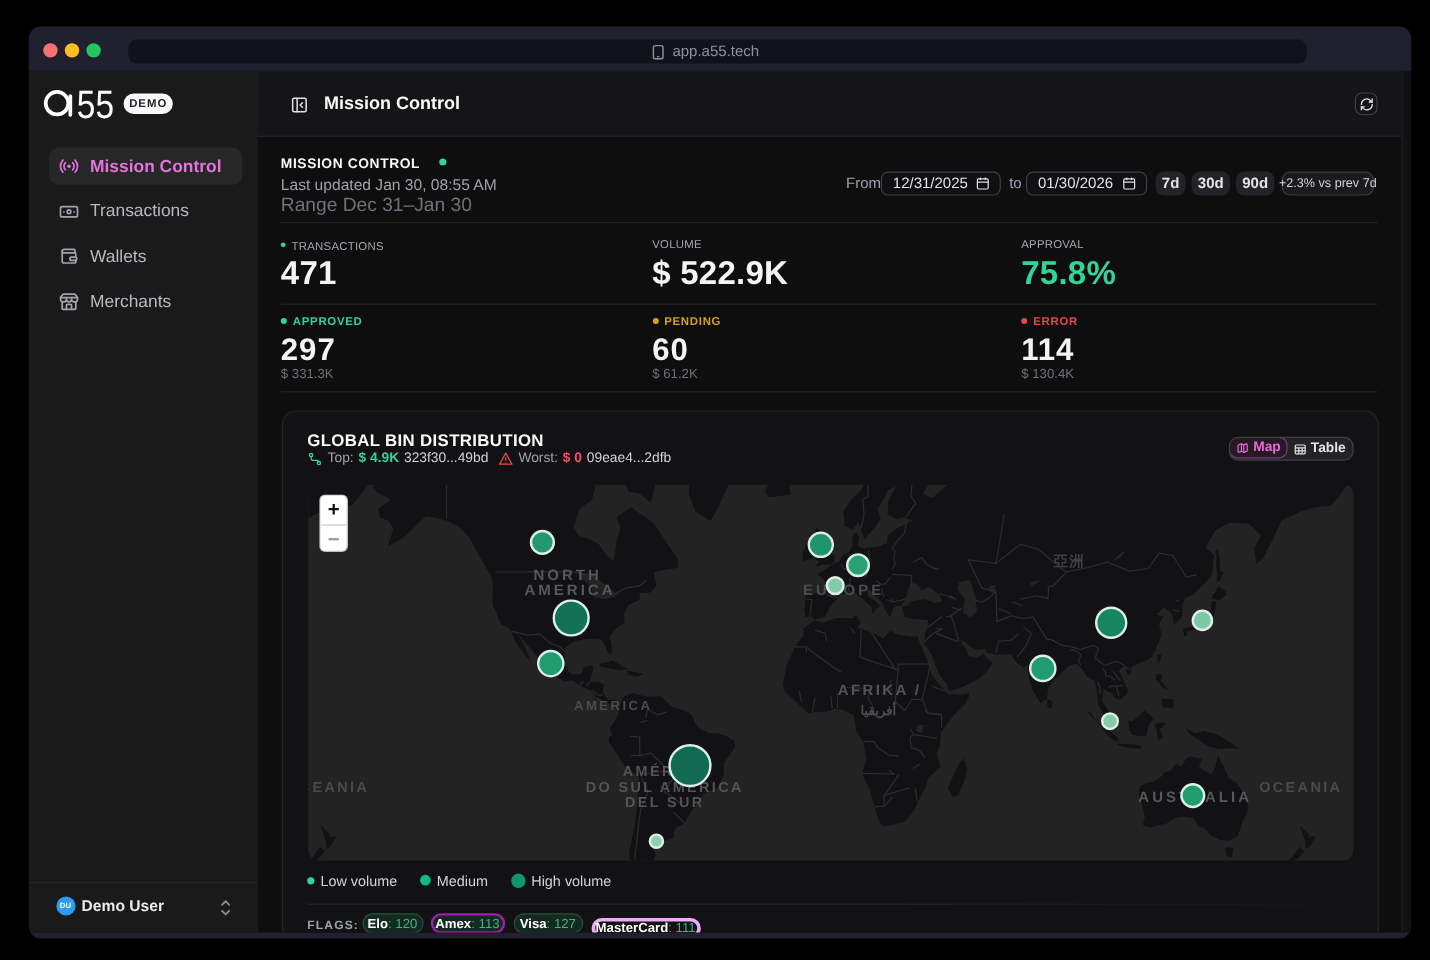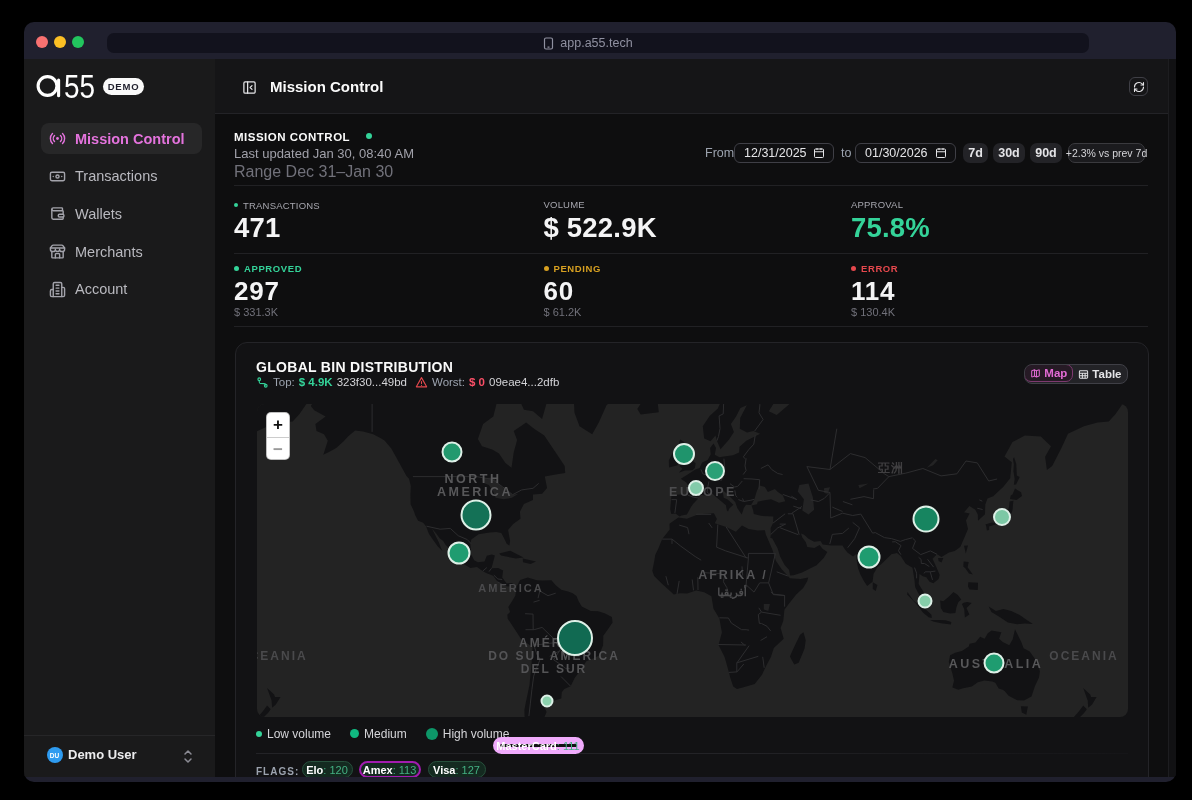--- a/index.html
+++ b/index.html
@@ -85,28 +85,20 @@
         </svg>
         Wallets</div>
       <div class="navitem" style="top:177px;">
         <svg width="17" height="17" viewBox="0 0 24 24" fill="none" stroke="#a3a3ab" stroke-width="2" stroke-linecap="round" stroke-linejoin="round">
           <path d="M2 7l2.4-3.2A2 2 0 0 1 6 3h12a2 2 0 0 1 1.6.8L22 7"></path>
           <path d="M2 7h20v2a3 3 0 0 1-3 3h-1a3 3 0 0 1-3-3 3 3 0 0 1-6 0 3 3 0 0 1-3 3H5a3 3 0 0 1-3-3Z" fill="none"></path>
           <path d="M4 12v8a1 1 0 0 0 1 1h14a1 1 0 0 0 1-1v-8"></path>
             <path d="M9 21v-5a1 1 0 0 1 1-1h4a1 1 0 0 1 1 1v5"></path>
         </svg>
         Merchants</div>
-      <div class="navitem" style="top:214.5px;">
-        <svg width="17" height="17" viewBox="0 0 24 24" fill="none" stroke="#a3a3ab" stroke-width="2" stroke-linecap="round" stroke-linejoin="round">
-          <path d="M6 22V4a2 2 0 0 1 2-2h8a2 2 0 0 1 2 2v18Z"></path>
-          <path d="M6 12H4a2 2 0 0 0-2 2v6a2 2 0 0 0 2 2h2"></path>
-          <path d="M18 9h2a2 2 0 0 1 2 2v9a2 2 0 0 1-2 2h-2"></path>
-          <path d="M10 6h4M10 10h4M10 14h4M10 18h4"></path>
-        </svg>
-        Account</div>
 
       <div class="abs" style="left:0; top:676px; width:191px; height:1px; background:#262628;"></div>
       <div class="abs" style="left:22.5px; top:688px; width:16px; height:16px; border-radius:50%; background:#2e9bf0;
         display:flex; align-items:center; justify-content:center; color:#fff; font-size:6.5px; font-weight:700;">DU</div>
       <div class="abs" style="left:44px; top:688px; color:#ececee; font-size:13px; font-weight:700; line-height:16px;">Demo User</div>
       <div class="abs" style="left:159px; top:690px;">
         <svg width="10" height="15" viewBox="0 0 10 15" fill="none" stroke="#8b8b94" stroke-width="1.5" stroke-linecap="round" stroke-linejoin="round">
           <path d="M2 5 5 2l3 3"></path>
             <path d="M2 10l3 3 3-3"></path>
         </svg>
@@ -128,21 +120,21 @@
               <path d="M21 3v5h-5"></path>
             <path d="M21 12a9 9 0 0 1-15.5 6.2L3 16"></path>
               <path d="M3 21v-5h5"></path>
           </svg>
         </div>
       </div>
 
       <div class="abs" style="left:19px; top:72px; font-size:11.5px; font-weight:700; letter-spacing:0.5px; color:#fafafa;">MISSION CONTROL
         <span style="display:inline-block; width:6px; height:6px; border-radius:50%; background:#34d399; margin-left:12px; vertical-align:2px;"></span>
       </div>
-      <div class="abs" style="left:19px; top:87px; font-size:13px; color:#a1a1aa;">Last updated Jan 30, 08:40 AM</div>
+      <div class="abs" style="left:19px; top:87px; font-size:13px; color:#a1a1aa;">Last updated Jan 30, 08:55 AM</div>
       <div class="abs" style="left:19px; top:104px; font-size:16px; color:#71717a;">Range Dec 31–Jan 30</div>
 
       <div class="abs" style="left:490px; top:87px; font-size:12.5px; color:#9ca3af;">From</div>
       <div class="abs" style="left:519px; top:84px; width:100px; height:20px; border:1px solid #3f3f46; border-radius:6px; background:#101012;
         color:#e4e4e7; font-size:12.5px; display:flex; align-items:center; padding-left:9px;">12/31/2025
         <svg style="position:absolute; right:8px;" width="12" height="12" viewBox="0 0 24 24" fill="none" stroke="#e4e4e7" stroke-width="2">
             <rect x="3" y="4" width="18" height="17" rx="2"></rect>
             <path d="M8 2v4M16 2v4M3 9.5h18"></path>
           </svg>
       </div>
@@ -408,21 +400,21 @@
             <span style="color:#44b183;">: 120</span>
           </div>
         <div class="pill" style="left:123px; top:418px; width:62px; background:#142a20; border:2px solid #a21caf;">
             <b style="color:#fff;">Amex</b>
             <span style="color:#44b183;">: 113</span>
           </div>
         <div class="pill" style="left:192px; top:418px; width:58px; background:#142a20; border:1px solid #27503c;">
             <b style="color:#fff;">Visa</b>
             <span style="color:#44b183;">: 127</span>
           </div>
-        <div class="pill" style="left:257px; top:394px; width:91px; background:transparent; border:7px solid #f0abfc;">
+        <div class="pill" style="left:257px; top:422px; width:91px; background:transparent; border:3px solid #f0abfc;">
             <b style="color:#fff;">MasterCard</b>
             <span style="color:#44b183;">: 111</span>
           </div>
       </div>
     </div>
     <div class="scrollstrip"></div>
   </div>
 </div>
 
 </body></html>

